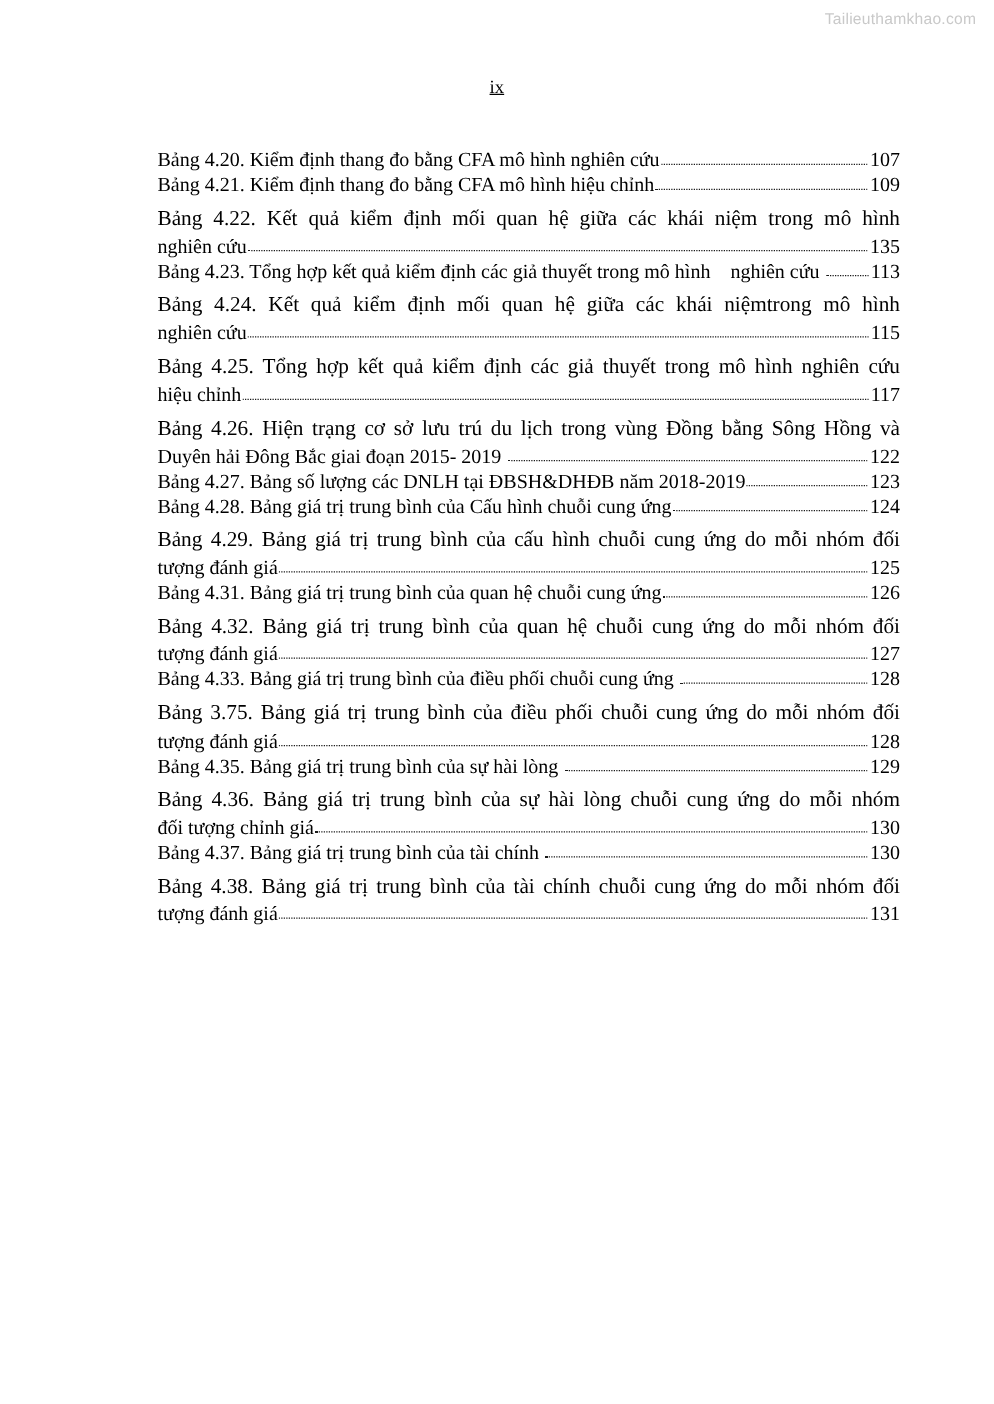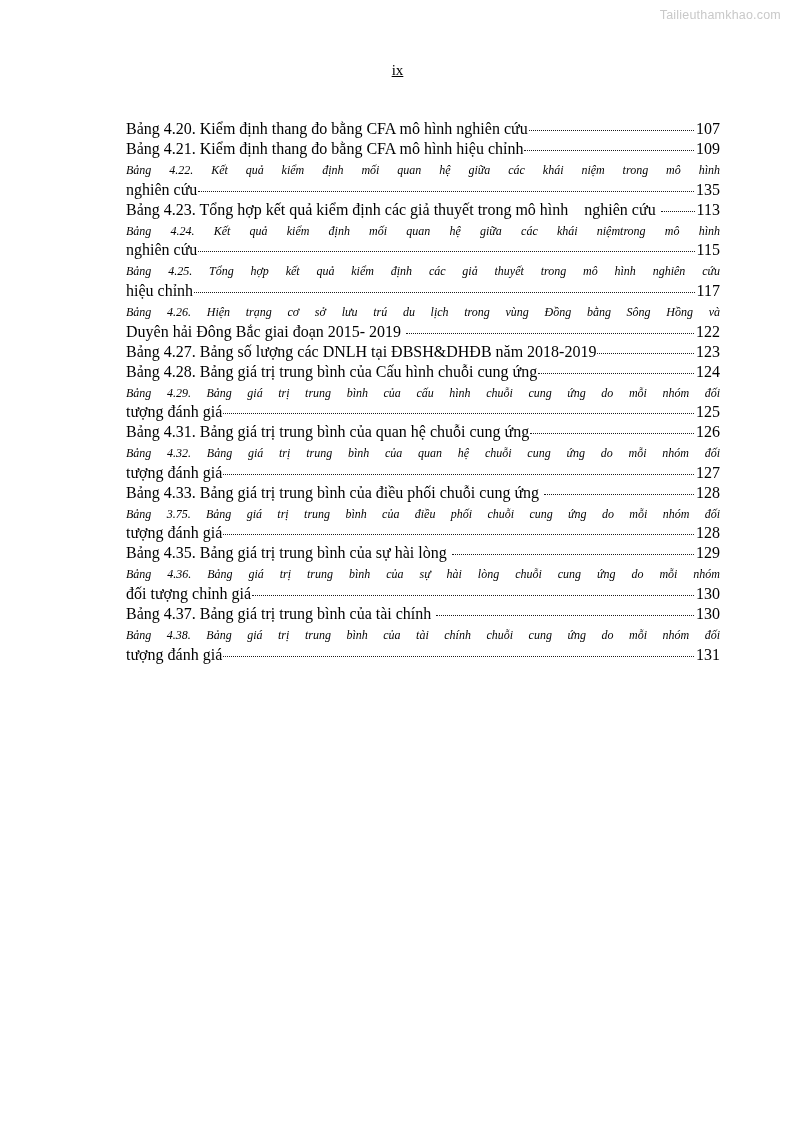--- a/index.html
+++ b/index.html
@@ -37,21 +37,21 @@
   }
   .toc {
     position: absolute;
     top: 120px;
     left: 126px;
     width: 594px;
   }
   
   .row {
     display: flex;
-    align-items: flex-start;
+    align-items: center;
     width: 100%;
   }
   .row .txt {
     flex: 0 1 auto;
     white-space: pre;
   }
   .row .leader {
     flex: 1 1 auto;
     position: relative;
     height: 1em;
@@ -72,23 +72,22 @@
     padding-left: 1px;
   }
   .entry-block {
     margin-bottom: 2px;
   }
   
   .just-line {
     display: block;
     text-align: justify;
     text-align-last: justify;
-    font-size: 12px;
+    font-size: 17px;
     line-height: 1.72;
-    font-style: italic;
   }
 </style>
 </head>
 <body>
 
 <div class="page">
 
   <div class="watermark">Tailieuthamkhao.com</div>
 
   <div class="page-number">ix</div>

